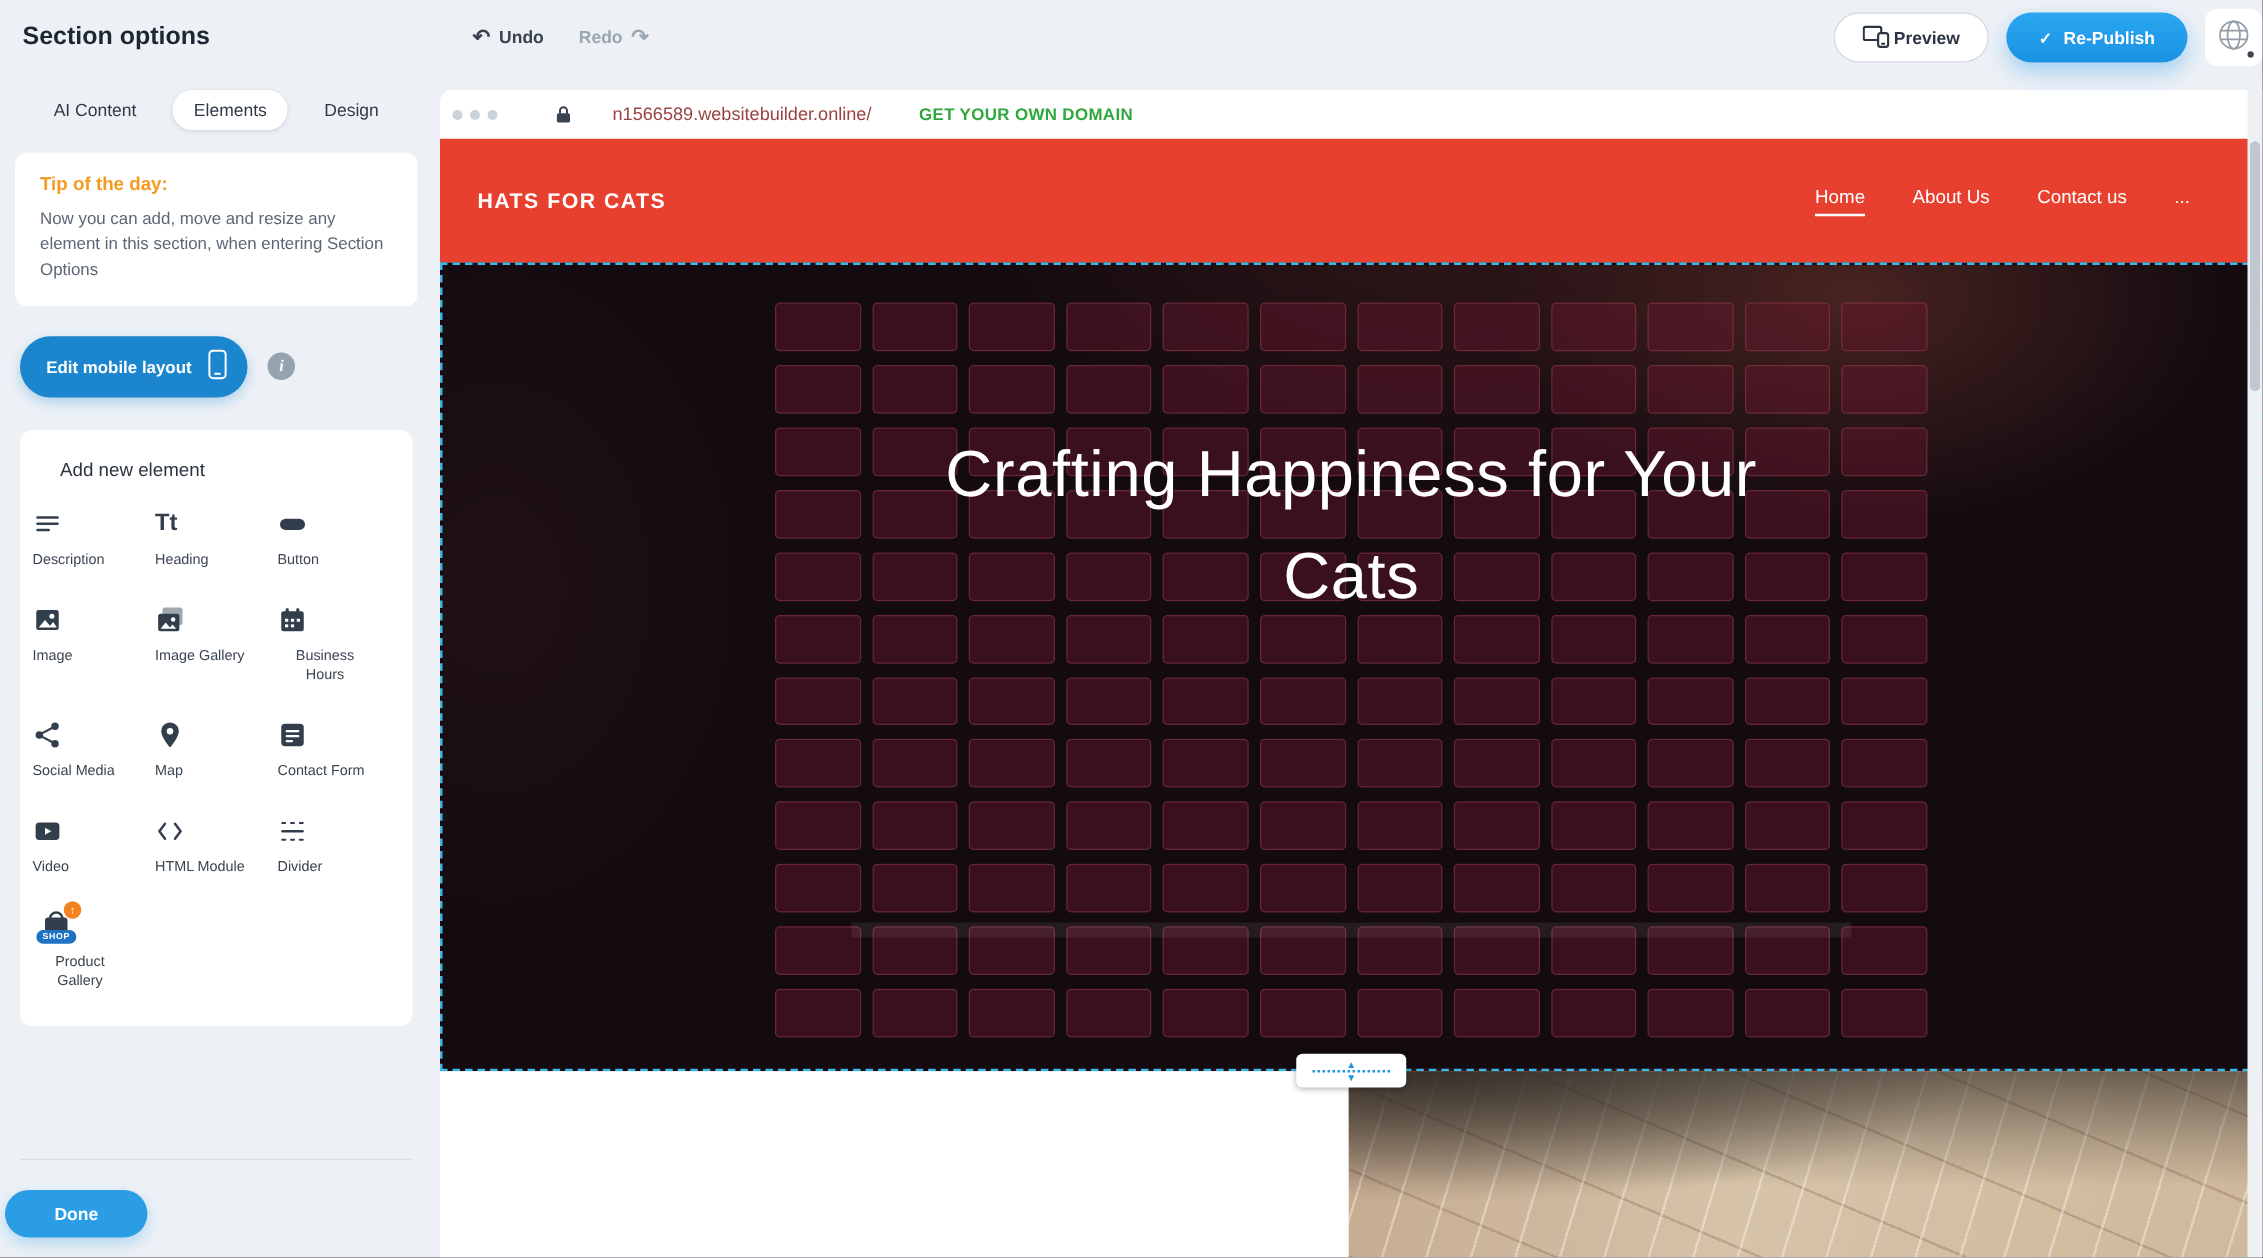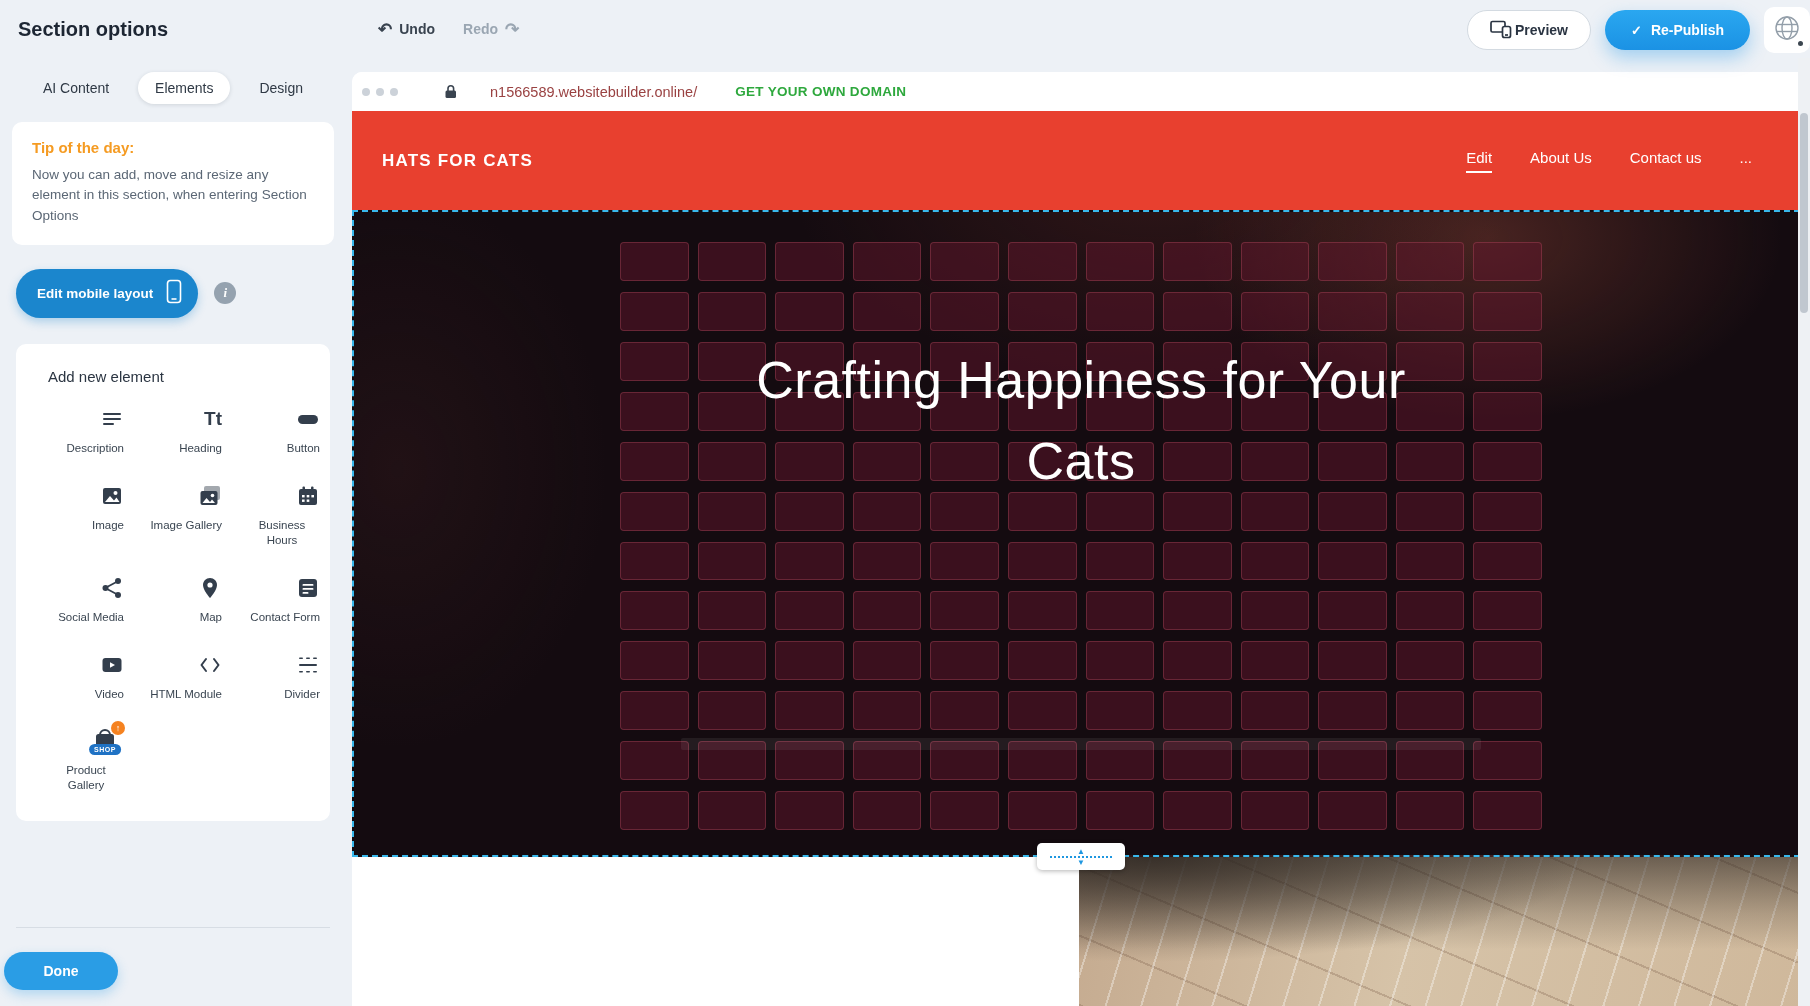--- a/index.html
+++ b/index.html
@@ -29,21 +29,21 @@
   .tab.active { background:#fff; box-shadow:0 1px 4px rgba(30,40,60,.14); }
   .tip-card { margin:18px 12px 0; background:#fff; border-radius:10px; padding:17px 20px 19px; }
   .tip-title { color:#f59b22; font-size:15px; font-weight:700; margin-bottom:9px; }
   .tip-body { font-size:13.5px; color:#5b6775; line-height:1.5; }
   .mobile-row { margin:24px 0 0 16px; display:flex; align-items:center; gap:16px; }
   .edit-mobile-btn { height:49px; border-radius:25px; background:#1b86cd; border:none; color:#fff; font-family:inherit; font-size:13.5px; font-weight:700; display:flex; align-items:center; gap:13px; padding:0 16px 0 21px; box-shadow:0 4px 10px rgba(27,134,205,.3); cursor:pointer; }
   .info-icon { width:22px; height:22px; border-radius:50%; background:#95a2af; color:#fff; display:flex; align-items:center; justify-content:center; font-size:13px; font-weight:700; font-family:"Liberation Serif", serif; font-style:italic; cursor:pointer; }
   .elements-card { margin:26px 16px 0; background:#fff; border-radius:10px; padding:24px 10px 28px; }
   .add-title { font-size:15px; color:#2b3542; padding-left:22px; margin-bottom:20px; }
   .el-grid { display:grid; grid-template-columns:repeat(3,1fr); row-gap:26px; }
-  .el-cell { display:flex; flex-direction:column; align-items:flex-end; gap:8px; cursor:pointer; }
+  .el-cell { display:flex; flex-direction:column; align-items:flex-start; gap:8px; cursor:pointer; }
   .el-icon { height:28px; display:flex; align-items:center; justify-content:center; color:#333e4c; position:relative; }
   .el-icon svg { display:block; }
   .el-label { font-size:11.5px; color:#3a4551; text-align:center; line-height:1.3; max-width:76px; }
   .tt-glyph { font-size:19px; font-weight:700; color:#333e4c; }
   .pg-wrap { position:relative; width:38px; height:30px; }
   .shop-pill { position:absolute; left:50%; transform:translateX(-50%); bottom:1px; background:#1f72c4; color:#fff; font-size:7px; font-weight:700; letter-spacing:.5px; padding:2px 5px; border-radius:7px; }
   .pg-badge { position:absolute; top:-5px; right:-1px; width:14px; height:14px; border-radius:50%; background:#f58220; color:#fff; font-size:9px; font-weight:700; display:flex; align-items:center; justify-content:center; }
   .sidebar-divider { position:absolute; bottom:78px; left:16px; width:314px; border-top:1px solid #d7dde4; }
   .done-btn { position:absolute; left:4px; bottom:16px; width:114px; height:38px; border-radius:19px; background:#2a9de5; border:none; color:#fff; font-family:inherit; font-weight:700; font-size:14px; box-shadow:0 5px 12px rgba(42,157,229,.3); cursor:pointer; }
 
@@ -342,21 +342,21 @@
           <rect x="1.5" y="6.5" width="10.5" height="7.5" rx="1.5" fill="#3a4450"></rect>
         </svg>
       </span>
       <span class="url-text">n1566589.websitebuilder.online/</span>
       <span class="domain-link">GET YOUR OWN DOMAIN</span>
     </div>
 
     <div class="site-header">
       <span class="site-logo">HATS FOR CATS</span>
       <div class="site-nav">
-        <span class="nav-item active">Edit</span>
+        <span class="nav-item active">Home</span>
         <span class="nav-item">About Us</span>
         <span class="nav-item">Contact us</span>
         <span class="nav-item">...</span>
       </div>
     </div>
 
     <div class="hero">
       <div class="tiles">
           <div class="tile"></div>
           <div class="tile"></div>

